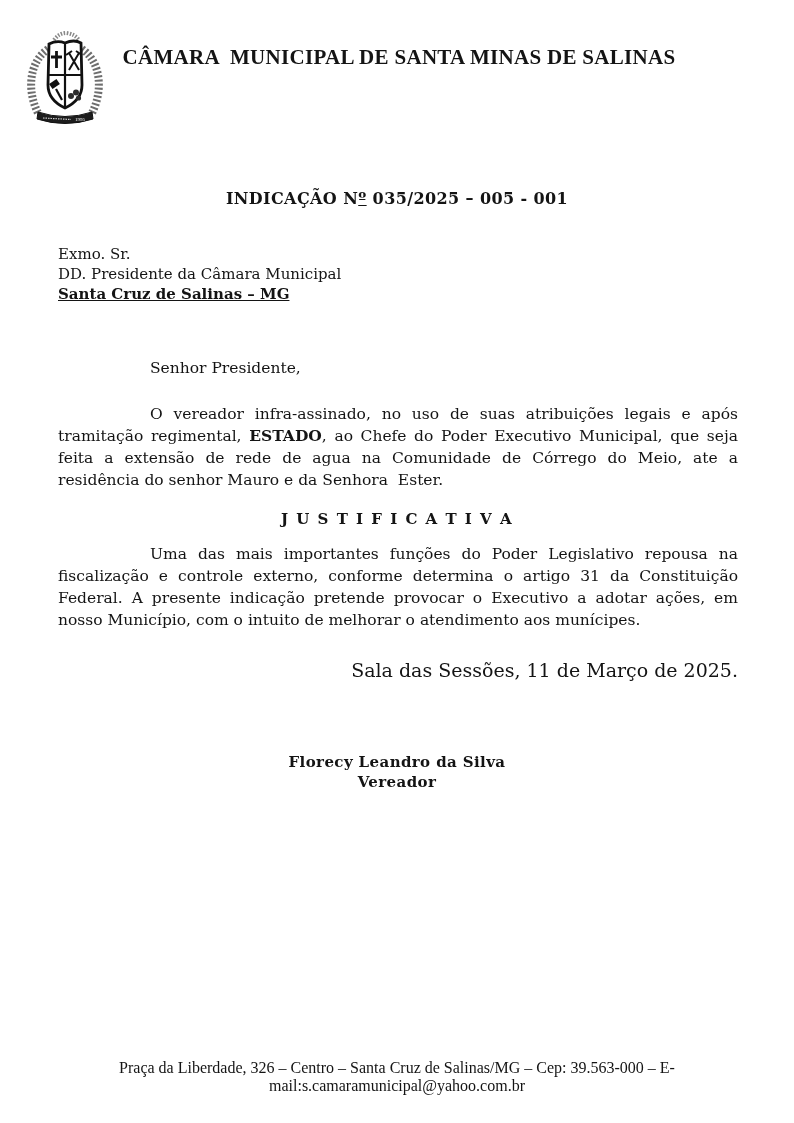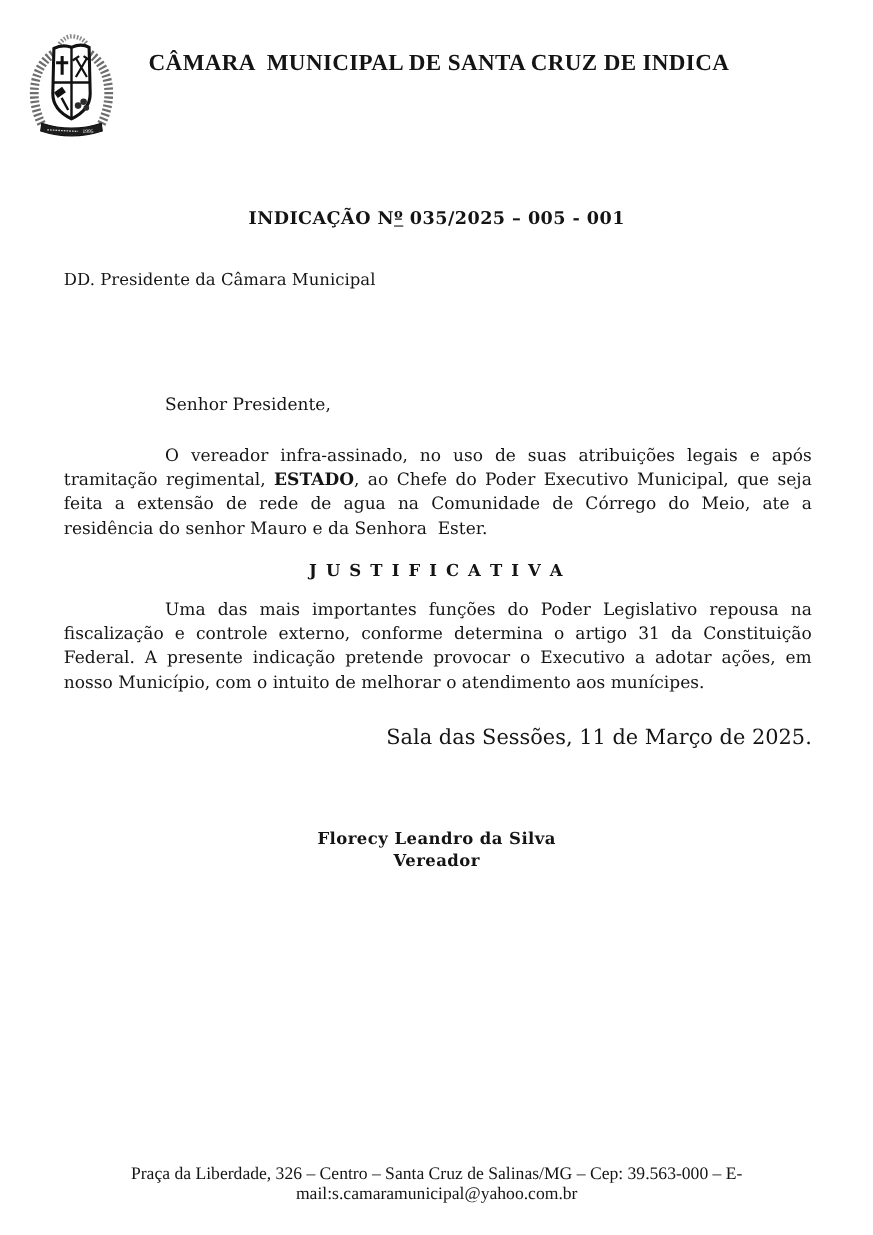--- a/index.html
+++ b/index.html
@@ -151,28 +151,30 @@
         <circle cx="53" cy="69" r="3" fill="#2c2c2c"></circle>
         <circle cx="58" cy="65.5" r="3" fill="#2c2c2c"></circle>
         <circle cx="60.5" cy="71" r="2.6" fill="#2c2c2c"></circle>
       </g>
 
       <path d="M20,85 Q47,94 74,85 L75,92 Q47,101 19,92 Z" fill="#1d1d1d" stroke="#111" stroke-width="1"></path>
       <line x1="25" y1="91" x2="53" y2="92.5" stroke="#cfcfcf" stroke-width="1.2" stroke-dasharray="1.5 1"></line>
       <text x="57" y="93.5" font-size="5" fill="#ffffff" font-family="Liberation Serif, serif">1995</text>
     </svg>
     <div class="head-text">
-      <div class="org-name">CÂMARA  MUNICIPAL DE SANTA CRUZ DE INDICA</div>
+      <div class="org-name">CÂMARA  MUNICIPAL DE SANTA MINAS DE SALINAS</div>
     </div>
   </div>
 
   <div class="doc-title"><span>INDICAÇÃO N</span><span class="ord">º</span><span> 035/2025 – 005 - 001</span></div>
 
   <div class="addressee">
+    <div>Exmo. Sr.</div>
     <div>DD. Presidente da Câmara Municipal</div>
+    <div class="addr-strong">Santa Cruz de Salinas – MG</div>
   </div>
 
   <div class="salutation">Senhor Presidente,</div>
 
   <p class="para para1"><span class="keep-space">O vereador infra-assinado, no uso de suas atribuições legais e após tramitação regimental, </span><b>ESTADO</b><span class="keep-space">, ao Chefe do Poder Executivo Municipal, que seja feita a extensão de rede de agua na Comunidade de Córrego do Meio, ate a residência do senhor Mauro e da Senhora  Ester.</span></p>
 
   <div class="heading-justificativa">J U S T I F I C A T I V A</div>
 
   <p class="para para2">Uma das mais importantes funções do Poder Legislativo repousa na fiscalização e controle externo, conforme determina o artigo 31 da Constituição Federal. A presente indicação pretende provocar o Executivo a adotar ações, em nosso Município, com o intuito de melhorar o atendimento aos munícipes.</p>
 

